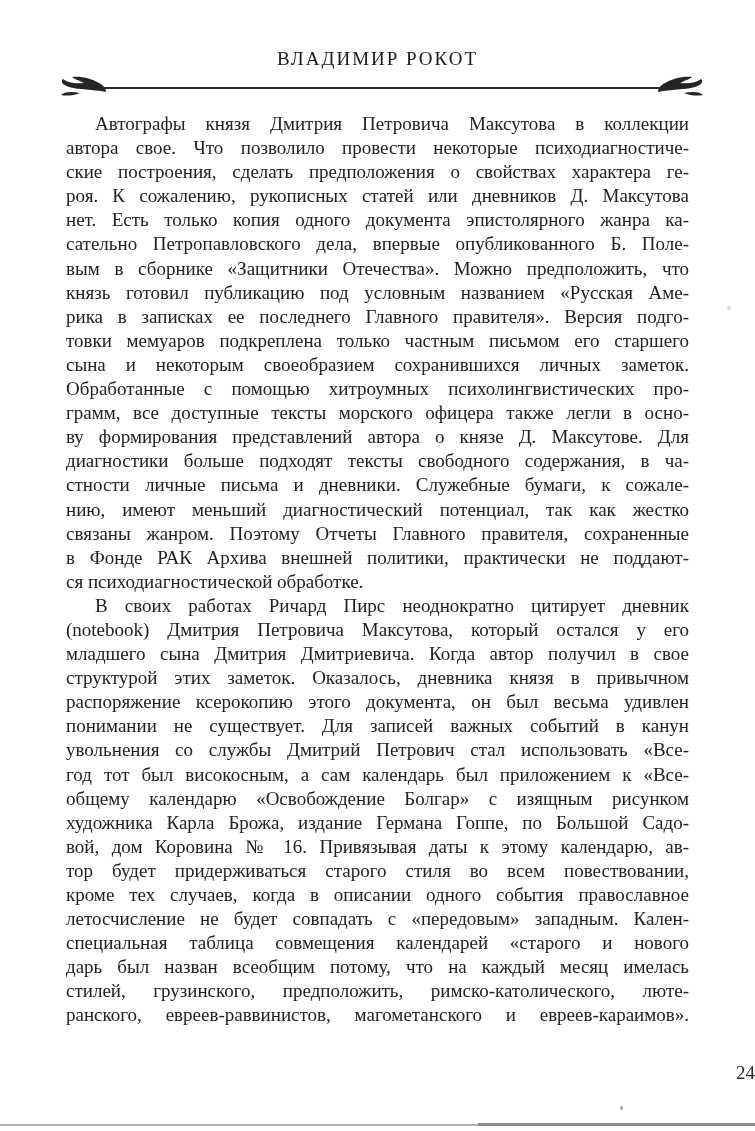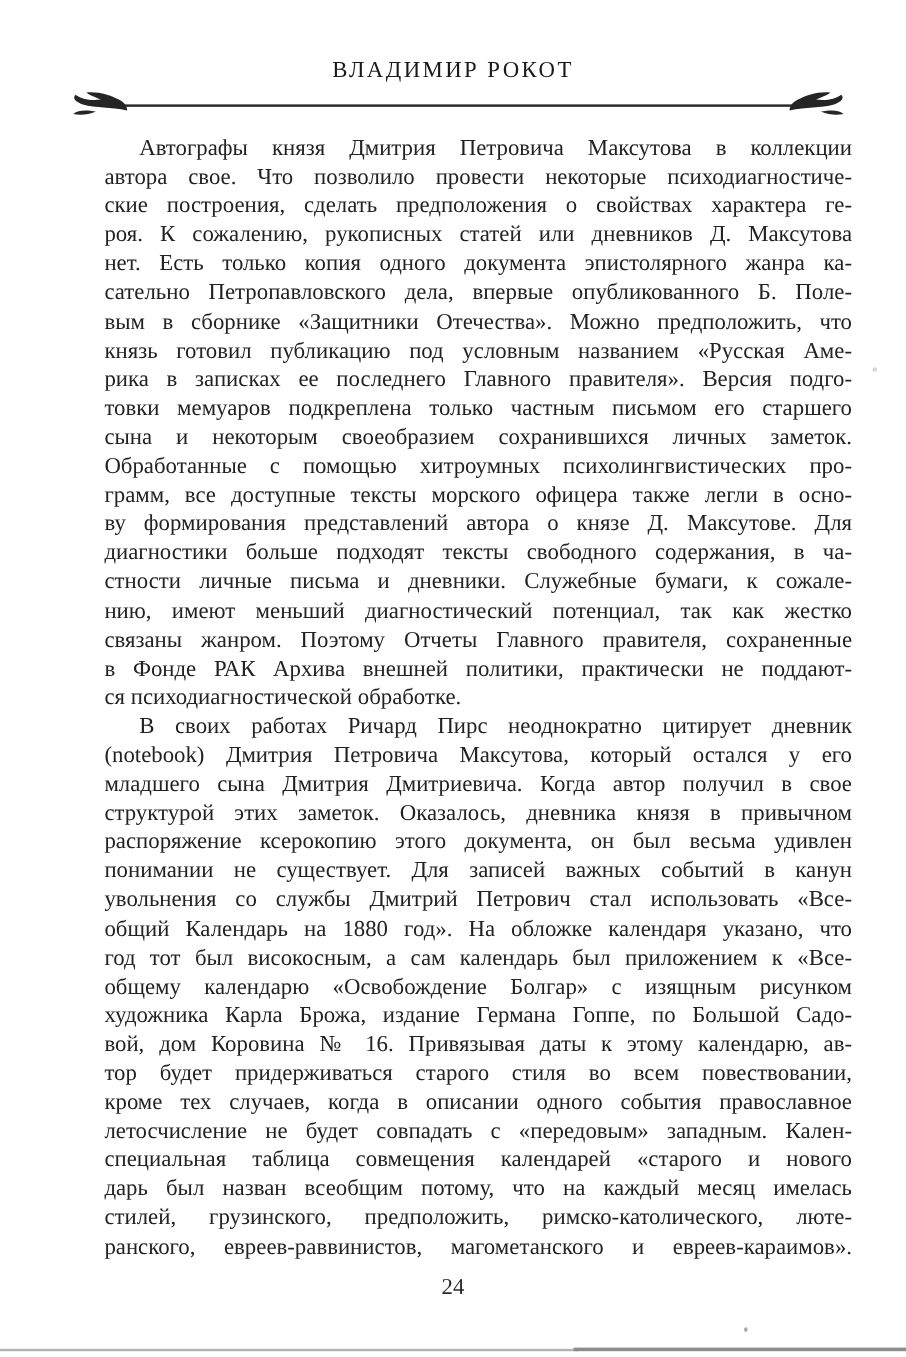--- a/index.html
+++ b/index.html
@@ -46,21 +46,21 @@
     margin: 0 -8px;
   }
   .flourish { width: 50px; height: 26px; flex: 0 0 auto; z-index: 2; }
   .flourish svg { display: block; }
   .flourish.right svg { transform: scaleX(-1); }
 
   
   .body-text {
     position: absolute;
     top: 112px;
-    left: 87px;
+    left: 66px;
     width: 623px;
     font-size: 19px;
     line-height: 24.1px;
     color: #222222;
   }
   .para { margin: 0; }
   .line {
     text-align: justify;
     text-align-last: justify;
     white-space: normal;
@@ -69,21 +69,21 @@
   }
   .line.indent { text-indent: 29px; }
   .line.last-plain { text-align-last: left; }
 
   
   .page-number {
     position: absolute;
     top: 1062px;
     left: 0;
     width: 755px;
-    text-align: center;
+    text-align: right;
     font-size: 19px;
     color: #2a2a2a;
   }
 
   
   .scan-edge-left {
     position: absolute;
     top: 1124px;
     left: 0;
     width: 482px;
@@ -164,21 +164,20 @@
         <div class="line last-plain">ся психодиагностической обработке.</div>
       </div>
       <div class="para">
         <div class="line indent">В своих работах Ричард Пирс неоднократно цитирует дневник</div>
         <div class="line">(notebook) Дмитрия Петровича Максутова, который остался у его</div>
         <div class="line">младшего сына Дмитрия Дмитриевича. Когда автор получил в свое</div>
         <div class="line">структурой этих заметок. Оказалось, дневника князя в привычном</div>
         <div class="line">распоряжение ксерокопию этого документа, он был весьма удивлен</div>
         <div class="line">понимании не существует. Для записей важных событий в канун</div>
         <div class="line">увольнения со службы Дмитрий Петрович стал использовать «Все-</div>
-        <div class="line">общий Календарь на 1880 год». На обложке календаря указано, что</div>
         <div class="line">год тот был високосным, а сам календарь был приложением к «Все-</div>
         <div class="line">общему календарю «Освобождение Болгар» с изящным рисунком</div>
         <div class="line">художника Карла Брожа, издание Германа Гоппе, по Большой Садо-</div>
         <div class="line">вой, дом Коровина № 16. Привязывая даты к этому календарю, ав-</div>
         <div class="line">тор будет придерживаться старого стиля во всем повествовании,</div>
         <div class="line">кроме тех случаев, когда в описании одного события православное</div>
         <div class="line">летосчисление не будет совпадать с «передовым» западным. Кален-</div>
         <div class="line">специальная таблица совмещения календарей «старого и нового</div>
         <div class="line">дарь был назван всеобщим потому, что на каждый месяц имелась</div>
         <div class="line">стилей, грузинского, предположить, римско-католического, люте-</div>

